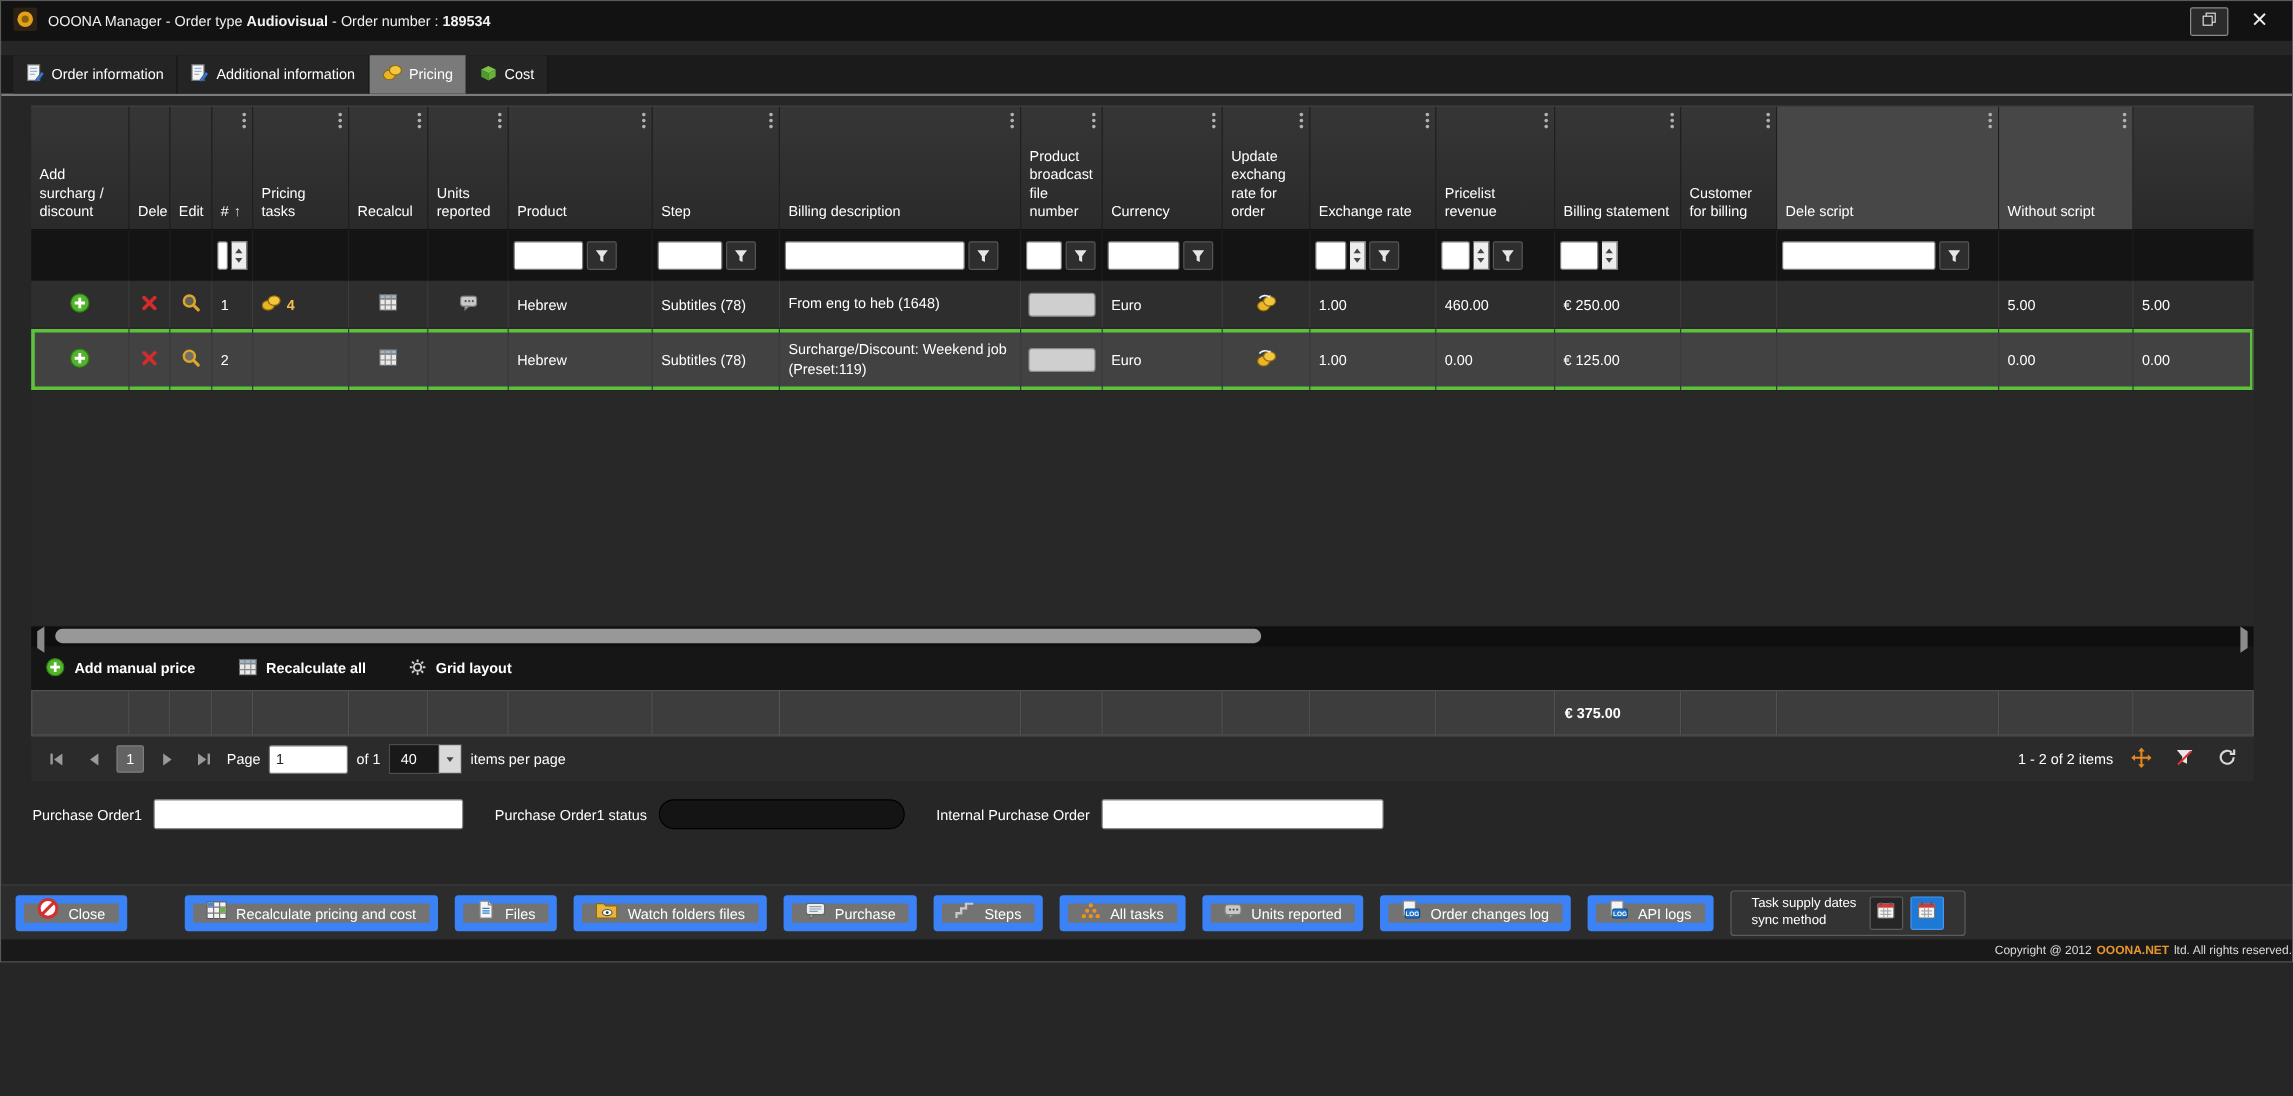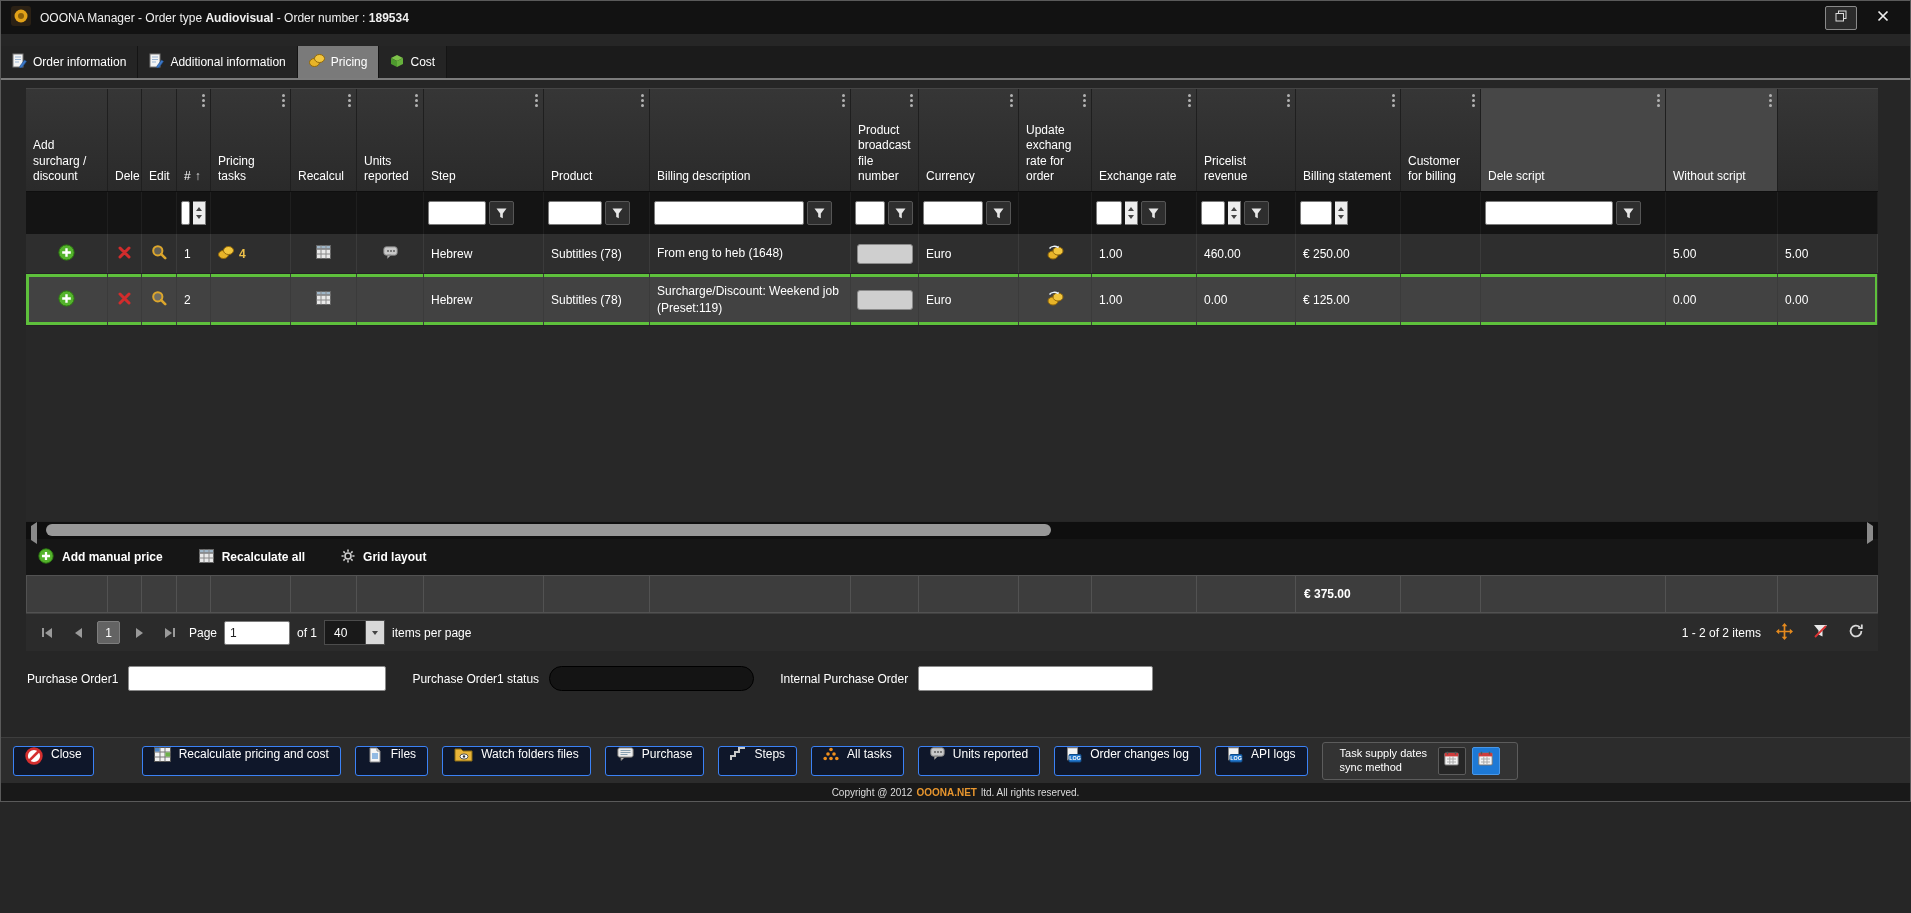--- a/index.html
+++ b/index.html
@@ -11,21 +11,21 @@
 .titlebar{height:33px;background:#121212;display:flex;align-items:center;gap:9px;padding:0 10px;flex:0 0 auto}
 .tb-title{font-size:12px;color:#f0f0f0}
 .tb-spacer{flex:1}
 .tb-btn{width:32px;height:24px;border:1px solid #8a8a8a;background:#2b2b2b;border-radius:2px;display:flex;align-items:center;justify-content:center}
 .tb-close{width:34px;height:26px;display:flex;align-items:center;justify-content:center}
 
 
 .headband{height:58px;background:#2d2d2d;display:flex;align-items:center;justify-content:center;gap:12px;font-size:19px;flex:0 0 auto}
 
 
-.tabstrip{margin-top:12px;height:34px;background:#1b1b1b;display:flex;align-items:flex-end;padding-left:0;border-bottom:2px solid #7c7c7c;flex:0 0 auto}
+.tabstrip{margin-top:12px;height:34px;background:#1b1b1b;display:flex;align-items:flex-end;padding-left:10px;border-bottom:2px solid #7c7c7c;flex:0 0 auto}
 .tab{height:32px;display:flex;align-items:center;gap:6px;padding:0 11px;background:#242424;border-right:1px solid #141414;white-space:nowrap}
 .tab.sel{background:#7a7a7a}
 
 
 .gridwrap{margin:8px 0 0 25px;width:1852px;flex:0 0 auto}
 .gr{display:grid;grid-template-columns:82px 34px 35px 34px 80px 66px 67px 120px 106px 201px 68px 100px 73px 105px 99px 105px 80px 185px 112px 100px}
 .ghead{height:104px;background:linear-gradient(#363636,#2a2a2a);border-bottom:1px solid #0f0f0f;border-top:1px solid #454545}
 .hc{position:relative;border-right:1px solid #1f1f1f;display:flex;align-items:flex-end;padding:6px 7px;line-height:1.3}
 .hc.hg{background:#474747}
 .menu{position:absolute;top:5px;right:5px;display:flex;flex-direction:column;gap:2px}
@@ -83,28 +83,28 @@
 .porow{display:flex;align-items:center;gap:10px;padding-left:26px;margin-top:15px;flex:0 0 auto}
 .poinput{height:25px;background:#fff;border:1px solid #8a8a8a;border-radius:2px;color:#222;font-size:12px;padding:0 5px}
 .pi1{width:258px;margin-right:16px}
 .popill{width:205px;height:25px;background:#141414;border-radius:13px;margin-right:16px;border:1px solid #000}
 .pi2{width:235px}
 
 .spacer{flex:1}
 
 
 .btoolbar{height:46px;background:#2c2c2c;border-top:1px solid #3d3d3d;display:flex;align-items:center;gap:14px;padding:0 12px;flex:0 0 auto}
-.bbtn{height:30px;background:#0f172a;border:1px solid #3b82f6;border-radius:3px;display:flex;align-items:flex-start;gap:8px;padding:0 11px;white-space:nowrap}
+.bbtn{height:30px;background:#737373;border:7px solid #3b82f6;border-radius:3px;display:flex;align-items:flex-end;gap:8px;padding:0 11px;white-space:nowrap}
 .closeb{margin-right:34px}
 .tsbox{height:38px;background:#333;border:1px solid #5c5c5c;border-radius:3px;display:flex;align-items:center;gap:6px;padding:0 17px;font-size:11px;line-height:1.25}
 .tslabel{width:92px}
 .tsbtn{width:28px;height:28px;background:#262626;border:1px solid #5c5c5c;border-radius:2px;display:flex;align-items:center;justify-content:center}
 .tsbtn.sel{background:#1d79d6;border-color:#4897e8}
 
-.copy{height:18px;background:#191919;display:flex;align-items:center;justify-content:center;font-size:10px;color:#dcdcdc;gap:4px;flex:0 0 auto}
+.copy{height:18px;background:#191919;display:flex;align-items:center;justify-content:flex-end;font-size:10px;color:#dcdcdc;gap:4px;flex:0 0 auto}
 .brand{color:#e8962e;font-weight:bold}
 b.hl-b{font-weight:bold}
 </style>
 </head>
 <body>
 
 <div class="window">
 
   <div class="titlebar">
     <span><svg width="20" height="20" viewBox="0 0 20 20">
@@ -206,29 +206,29 @@
             <i></i>
           </span>
           <span>Units reported</span>
         </div>
       <div class="hc">
           <span class="menu">
             <i></i>
             <i></i>
             <i></i>
           </span>
+          <span>Product</span>
+        </div>
+      <div class="hc">
+          <span class="menu">
+            <i></i>
+            <i></i>
+            <i></i>
+          </span>
           <span>Step</span>
-        </div>
-      <div class="hc">
-          <span class="menu">
-            <i></i>
-            <i></i>
-            <i></i>
-          </span>
-          <span>Product</span>
         </div>
       <div class="hc">
           <span class="menu">
             <i></i>
             <i></i>
             <i></i>
           </span>
           <span>Billing description</span>
         </div>
       <div class="hc">

